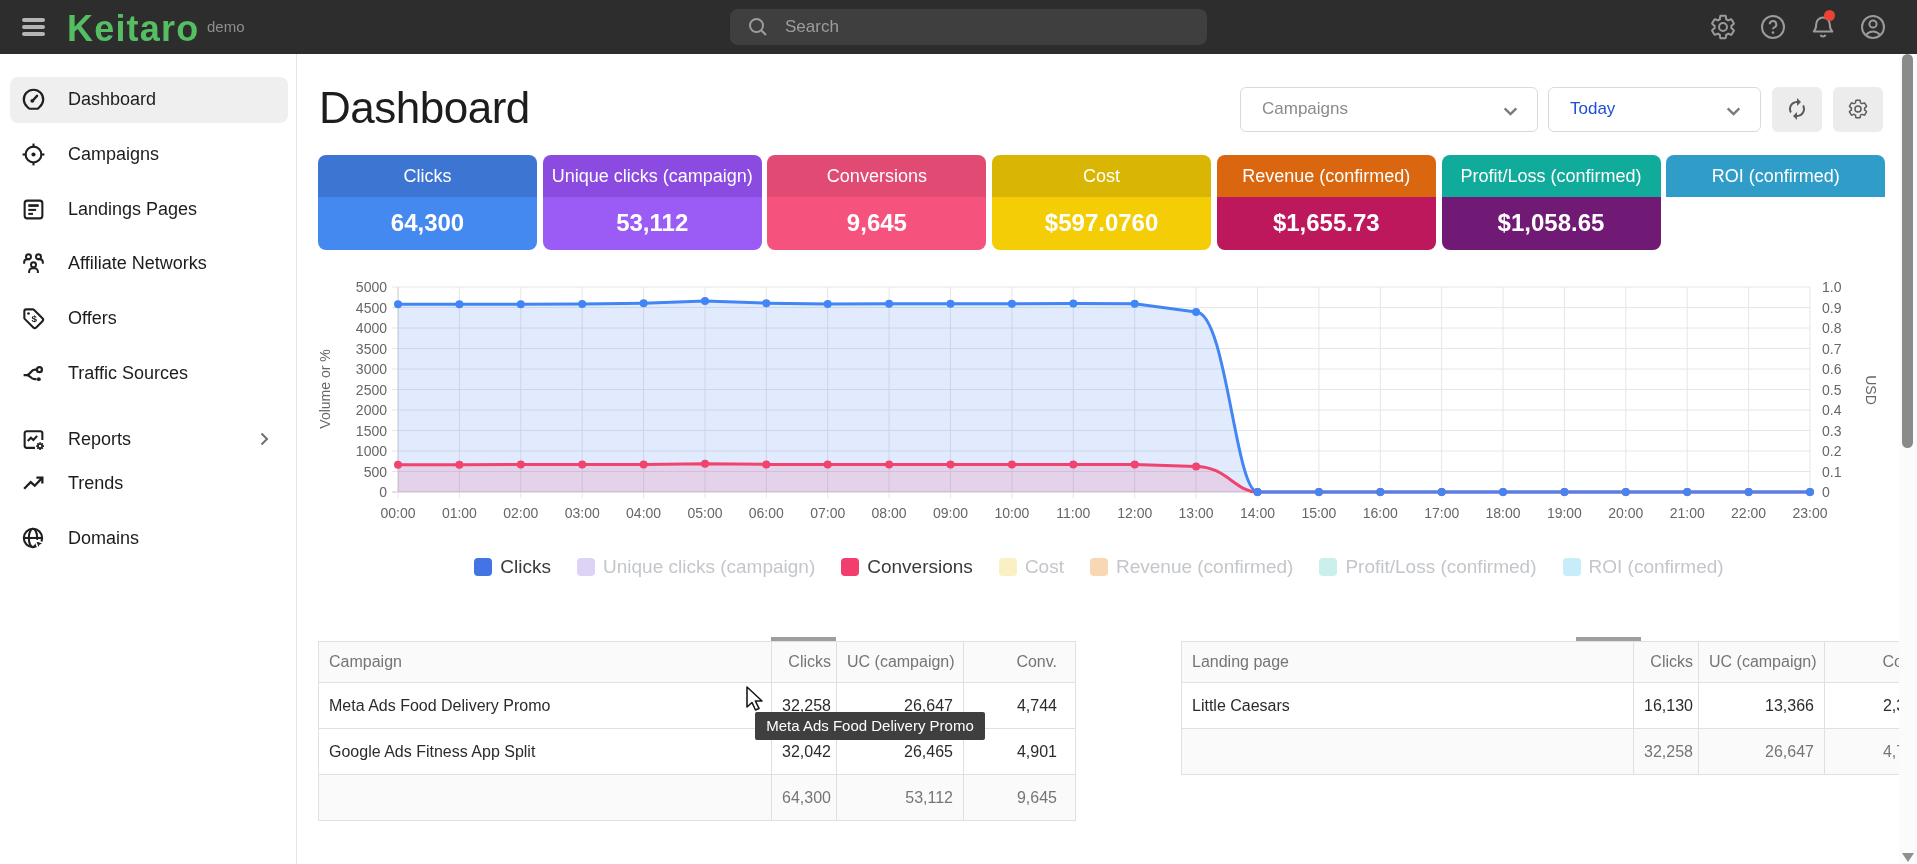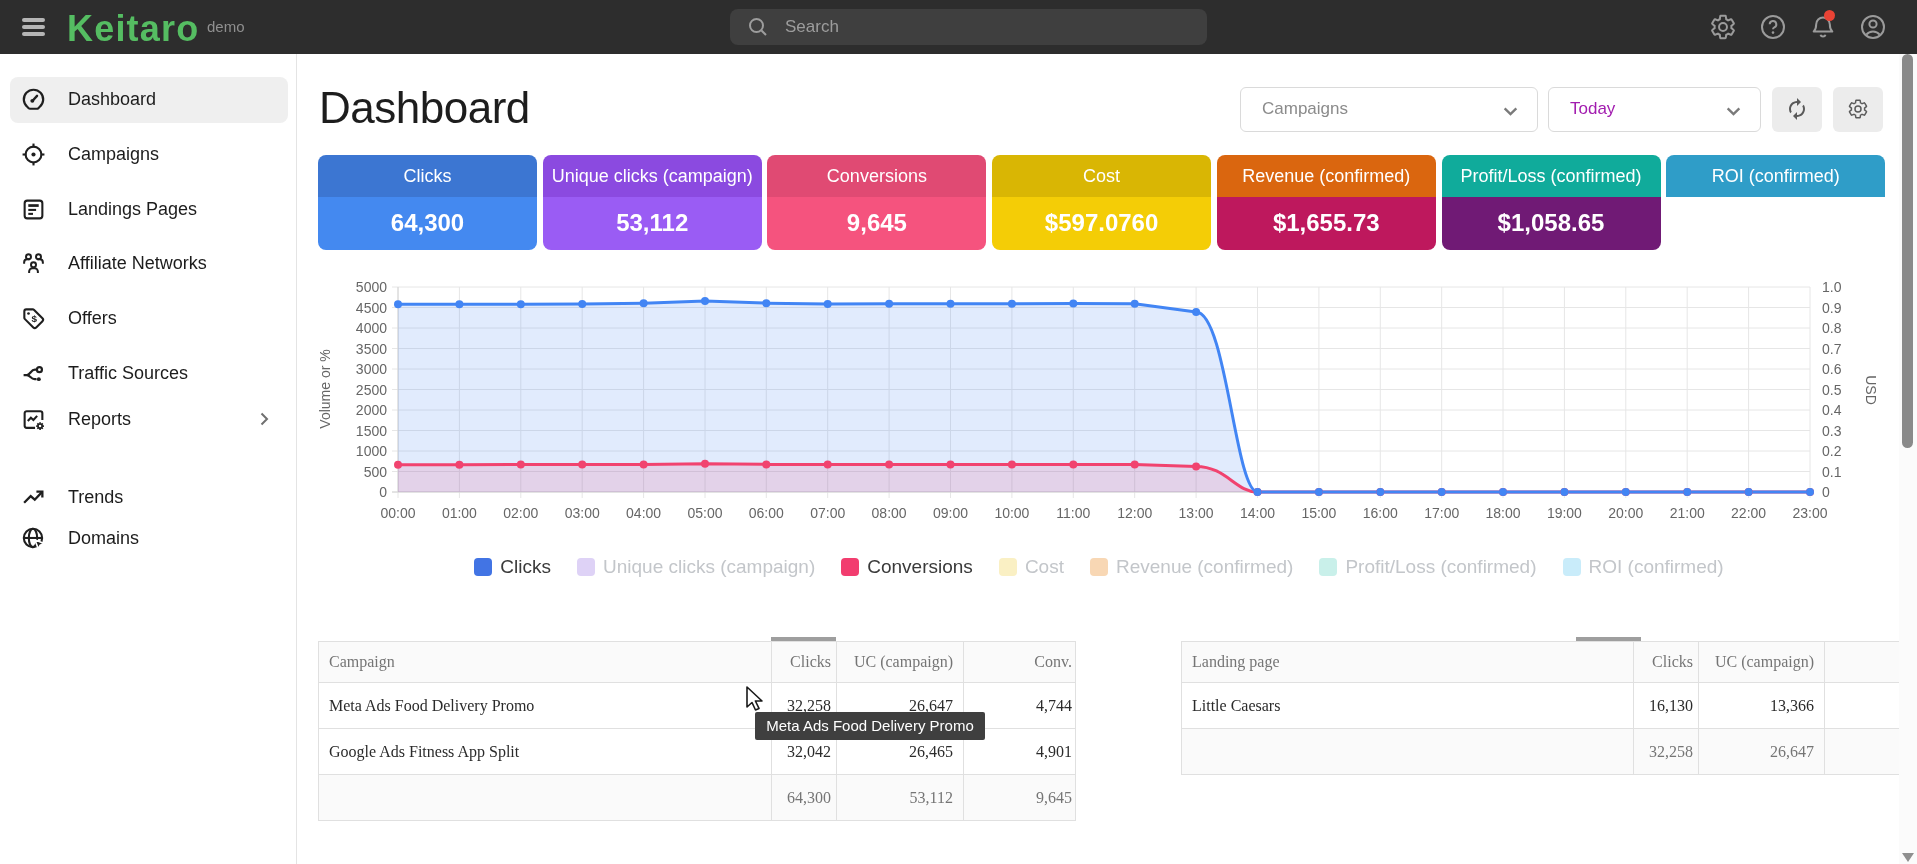--- a/index.html
+++ b/index.html
@@ -26,30 +26,30 @@
 .btn { position:absolute; top:87px; height:45px; background:#ececec; border-radius:6px; }
 
 .card { position:absolute; top:155px; width:219px; height:95px; border-radius:8px; overflow:hidden; color:#fff; }
 .card .hd { height:42px; line-height:43px; text-align:center; font-size:18px; }
 .card .vl { height:53px; line-height:52px; text-align:center; font-size:24px; font-weight:bold; }
 
 .legend { position:absolute; left:393px; top:556px; width:1412px; display:flex; justify-content:center; align-items:center; gap:26px; }
 .litem { display:flex; align-items:center; gap:8px; font-size:19px; }
 .lsq { width:18px; height:18px; border-radius:4px; }
 
-.tbl { position:absolute; top:641px; border-collapse:collapse; table-layout:fixed; font-size:16px;font-family:Liberation Serif, serif; }
+.tbl { position:absolute; top:641px; border-collapse:collapse; table-layout:fixed; font-size:16px; }
 .tbl td, .tbl th { border:1px solid #e0e0e0; padding:0 10px; overflow:hidden; white-space:nowrap; }
 .tbl thead th { background:#fafafa; color:#757575; font-weight:normal; height:41px; text-align:left; }
 .tbl thead th.num { text-align:right; }
 .tbl tbody td { height:46px; color:#2b2b2b; text-align:right; }
 .tbl tbody td.name { text-align:left; }
 .tbl tfoot td { background:#fafafa; color:#757575; height:46px; text-align:right; }
 .tbl .c1 { padding-right:5px; }
 .tbl .c2 { padding-right:10px; }
-.tbl .c3 { padding-right:3px; }
+.tbl .c3 { padding-right:18px; }
 .sortbar { position:absolute; top:637px; height:4px; background:#9e9e9e; }
 
 .ttip { position:absolute; left:755px; top:712px; width:230px; height:28px; background:#3f3f3f; border-radius:2px; color:#fff; font-size:15px; text-align:center; line-height:28px; }
 
 .sbtrack { position:absolute; left:1899px; top:54px; width:18px; height:810px; background:#fbfbfb; }
 .sbthumb { position:absolute; left:1902px; top:54px; width:11px; height:394px; background:#8a8a8a; border-radius:6px; }
 </style>
 </head>
 <body>
 <div class="topbar">
@@ -139,35 +139,35 @@
 </div>
 <div class="mitem" style="top:296px">
   <svg width="25" height="25" viewBox="0 0 24 24" fill="none" stroke="#1f1f1f" stroke-width="2.1">
         <path d="M2.5 13.5 h3.2 c3.2 0 3.8-5.2 7.6-5.2 h2"></path>
         <path d="M5.7 13.5 c3.2 0 3.6 3.9 7.4 3.9 h1.8"></path>
         <circle cx="17.7" cy="8.3" r="2.4"></circle>
         <circle cx="17.1" cy="17.4" r="1.9" fill="#1f1f1f" stroke="none"></circle>
       </svg>
   <div class="lbl">Traffic Sources</div>
 </div>
-<div class="mitem" style="top:342px">
+<div class="mitem" style="top:362px">
   <svg width="25" height="25" viewBox="0 0 24 24" fill="none" stroke="#1f1f1f" stroke-width="2">
         <path d="M20.5 12.5 v-6.5 a2 2 0 0 0 -2-2 h-13 a2 2 0 0 0 -2 2 v12 a2 2 0 0 0 2 2 h8"></path>
         <path d="M6.5 13.5 l3-3.2 2.4 2.2 3.6-4"></path>
         <g stroke-width="1.6">
           <circle cx="18.3" cy="18.3" r="2"></circle>
           <path d="M18.3 14.6 v1.5 M18.3 20.5 v1.5 M14.6 18.3 h1.5 M20.5 18.3 h1.5 M15.7 15.7 l1 1 M19.9 19.9 l1 1 M20.9 15.7 l-1 1 M16.7 19.9 l-1 1"></path>
         </g>
       </svg>
   <div class="lbl">Reports</div>
   <svg style="left:256px;top:15px" width="16" height="16" viewBox="0 0 16 16" fill="none" stroke="#707070" stroke-width="2">
         <path d="M5.5 2.5 L11 8 L5.5 13.5"></path>
       </svg>
 </div>
-<div class="mitem" style="top:420px">
+<div class="mitem" style="top:406px">
   <svg width="25" height="25" viewBox="0 0 24 24" fill="none" stroke="#1f1f1f" stroke-width="2.2">
         <path d="M3 17 L9.3 10.7 L13.2 14.1 L20.3 6.6"></path>
         <path d="M14.8 6.3 h5.7 v5.7"></path>
       </svg>
   <div class="lbl">Trends</div>
 </div>
 <div class="mitem" style="top:461px">
   <svg width="25" height="25" viewBox="0 0 24 24" fill="none" stroke="#1f1f1f" stroke-width="2">
         <circle cx="11.5" cy="11.5" r="8.8"></circle>
         <ellipse cx="11.5" cy="11.5" rx="4" ry="8.8"></ellipse>
@@ -179,21 +179,21 @@
 </div>
 
 <div class="h1">Dashboard</div>
 <div class="selbox" style="left:1240px;width:298px">
     <span class="txt" style="color:#8b8b8b">Campaigns</span>
  <svg style="position:absolute;right:18px;top:15px" width="17" height="17" viewBox="0 0 16 16" fill="none" stroke="#7a7a7a" stroke-width="2.2">
       <path d="M2.5 5 L8 10.5 L13.5 5"></path>
     </svg>
 </div>
 <div class="selbox" style="left:1548px;width:213px">
-    <span class="txt" style="color:#a21caf">Today</span>
+    <span class="txt" style="color:#1d4ed8">Today</span>
  <svg style="position:absolute;right:18px;top:15px" width="17" height="17" viewBox="0 0 16 16" fill="none" stroke="#7a7a7a" stroke-width="2.2">
       <path d="M2.5 5 L8 10.5 L13.5 5"></path>
     </svg>
 </div>
 <div class="btn" style="left:1772px;width:50px">
  <svg style="position:absolute;left:13px;top:10px" width="24" height="24" viewBox="0 0 24 24" fill="#5a5a5a">
       <path d="M12 6v3l4-4-4-4v3c-4.42 0-8 3.58-8 8 0 1.57.46 3.03 1.24 4.26L6.7 14.8c-.45-.83-.7-1.79-.7-2.8 0-3.31 2.69-6 6-6zm6.76 1.74L17.3 9.2c.44.84.7 1.79.7 2.8 0 3.31-2.69 6-6 6v-3l-4 4 4 4v-3c4.42 0 8-3.58 8-8 0-1.57-.46-3.03-1.24-4.26z"></path>
     </svg>
 </div>
 <div class="btn" style="left:1833px;width:50px">

